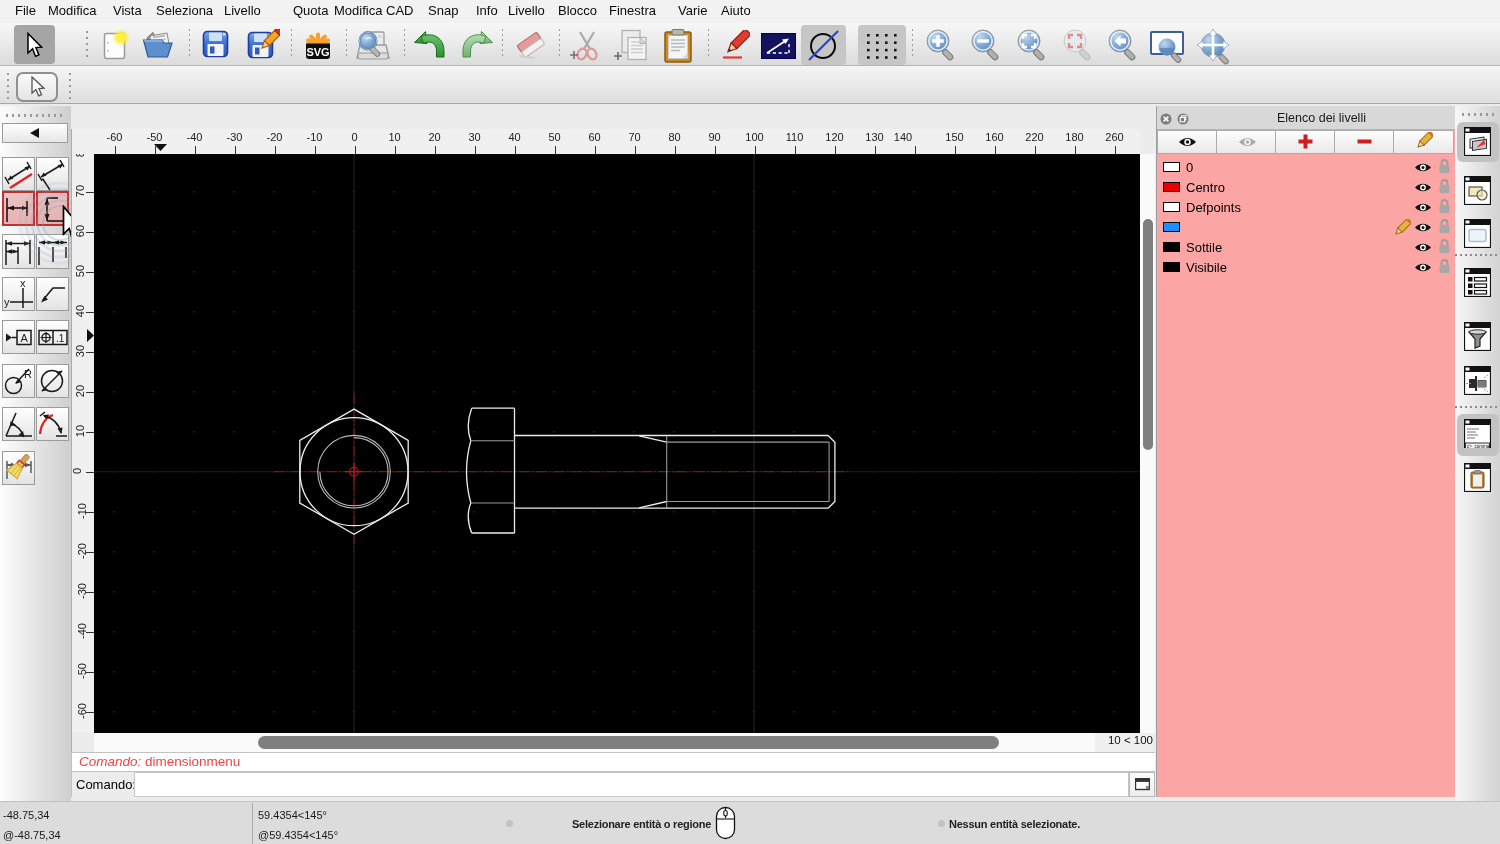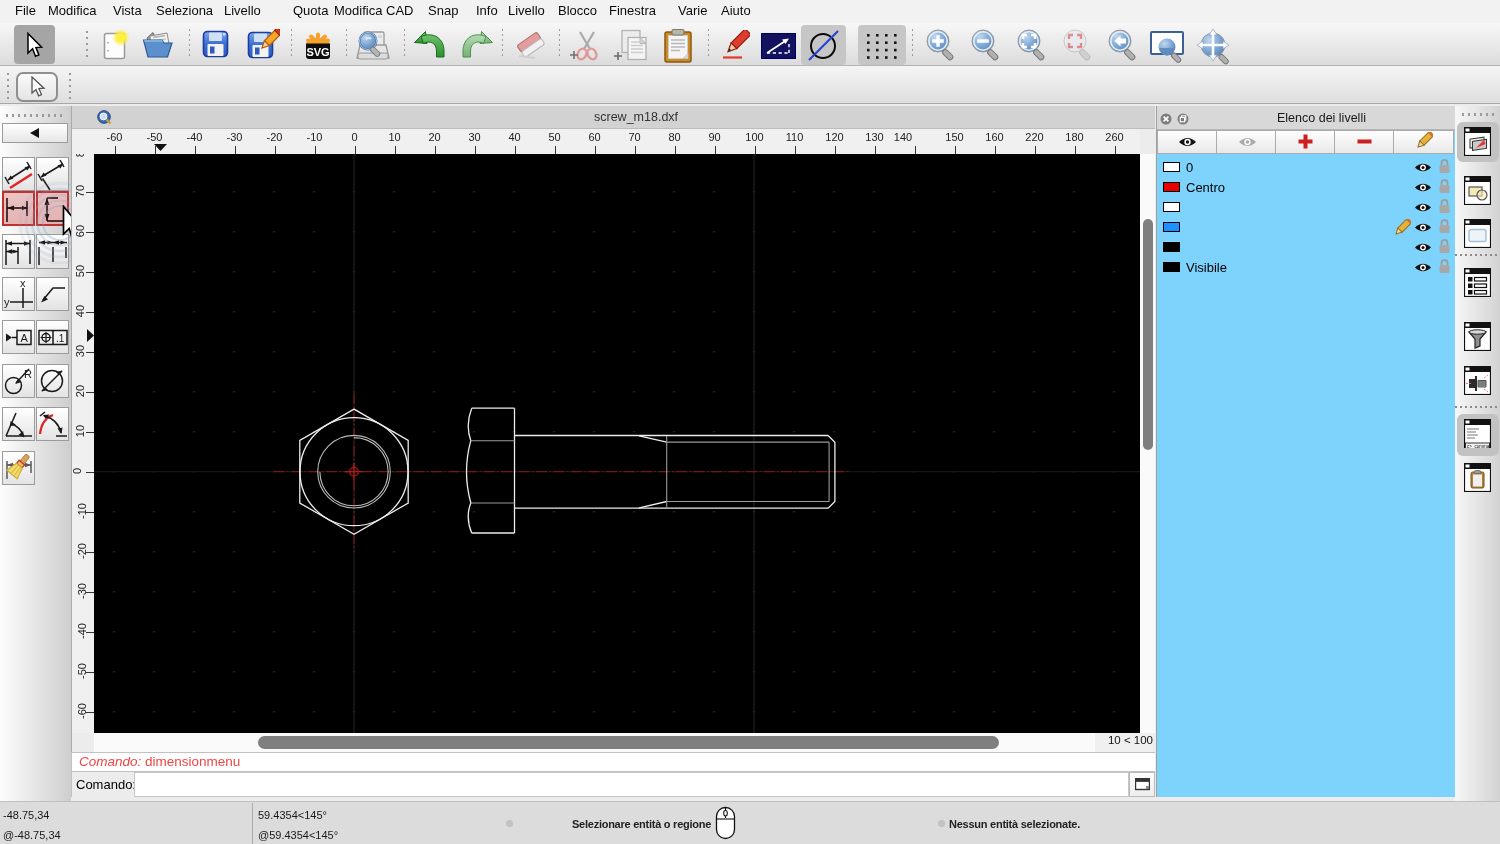--- a/index.html
+++ b/index.html
@@ -36,21 +36,21 @@
 
 #canvas { left:94px; top:154px; width:1046px; height:579px; background:#000; }
 
 #vscroll { left:1140px; top:154px; width:15px; height:579px; background:#fafafa; }
 #hscrollrow { left:94px; top:733px; width:1007px; height:19px; background:#fafafa; }
 #gridstat { left:1095px; top:733px; width:58px; height:19px; background:#f0f0f0; font-size:11.5px; color:#111; text-align:right; padding-top:1px; }
 #cmdhist { left:71px; top:752px; width:1084px; height:20px; background:#ffffff; border:1px solid #c2c2c2; border-right:none; font-size:13.5px; }
 #cmdrow { left:71px; top:772px; width:1084px; height:25px; background:#ececec; border-left:1px solid #c2c2c2; font-size:12.5px; }
 
 
-#lpanel { left:1156px; top:106px; width:299px; height:691px; background:#7dd3fc; border-left:1px solid #a0a0a0; }
+#lpanel { left:1156px; top:106px; width:299px; height:691px; background:#fca5a5; border-left:1px solid #a0a0a0; }
 #lpanel .title { position:absolute; left:0; top:0; width:100%; height:24px; background:#d8d8d8; border-bottom:1px solid #b5b5b5; }
 .lbtn { position:absolute; top:24px; height:24px; background:linear-gradient(#fdfdfd,#e9e9e9); border:1px solid #ababab; }
 .lrow { position:absolute; left:0; width:100%; height:20px; font-size:13px; color:#000; }
 .sw { position:absolute; left:6px; top:5px; width:17px; height:10px; border:1.5px solid #000; }
 
 
 #rdock { left:1455px; top:106px; width:45px; height:695px; background:linear-gradient(90deg,#f7f7f7,#d2d2d2); }
 .dicon { position:absolute; left:9px; width:27px; height:29px; }
 
 
@@ -436,28 +436,20 @@
         <circle cx="44" cy="44" r="17" stroke-width="2"></circle>
         <circle cx="44" cy="44" r="22.5" stroke-width="2.2" opacity="0.85"></circle>
         <circle cx="44" cy="44" r="28" stroke-width="2.6" opacity="0.72"></circle>
         <circle cx="44" cy="44" r="34" stroke-width="3" opacity="0.55"></circle>
         <circle cx="44" cy="44" r="40" stroke-width="3.2" opacity="0.38"></circle>
       </g>
     </svg>
     <svg style="position:absolute;left:62px;top:99px" width="21" height="37">
         <path d="M1.5,1.5 L1.5,29 L7.2,23.6 L10.4,34 L14.6,32.4 L11.2,22.1 L18.3,21.6 Z" fill="#fff" stroke="#000" stroke-width="1.7"></path>
       </svg>
-  </div>
-  <div class="abs" id="mdititle">
-    <svg style="position:absolute;left:25px;top:4px" width="15" height="15">
-      <circle cx="7" cy="7" r="6.3" fill="#3a6bb5" stroke="#27477c" stroke-width="1"></circle>
-      <circle cx="6.5" cy="6.5" r="3.4" fill="#cddcf0" stroke="#fff" stroke-width="1"></circle>
-      <path d="M9.5,9.5 L13.5,13.5" stroke="#d29a3a" stroke-width="2.4"></path>
-    </svg>
-    <div class="t">screw_m18.dxf</div>
   </div>
   <div class="abs" id="corner"></div>
   <div class="abs" id="hruler">
       <span class="hlab" style="left:20.5px">-60</span>
       <span class="hlab" style="left:60.5px">-50</span>
       <span class="hlab" style="left:100.5px">-40</span>
       <span class="hlab" style="left:140.5px">-30</span>
       <span class="hlab" style="left:180.5px">-20</span>
       <span class="hlab" style="left:220.5px">-10</span>
       <span class="hlab" style="left:260.5px">0</span>
@@ -651,20 +643,26 @@
           <rect x="6" y="-2.5" width="6" height="2.8" fill="#c8742a"></rect>
         </g>
       </svg>
 
     <div class="lrow" style="top:51px">
         <span style="position:absolute;left:29px;top:3px">0</span>
       </div>
     <div class="lrow" style="top:71px">
         <span style="position:absolute;left:29px;top:3px">Centro</span>
       </div>
+    <div class="lrow" style="top:91px">
+        <span style="position:absolute;left:29px;top:3px">Defpoints</span>
+      </div>
+    <div class="lrow" style="top:131px">
+        <span style="position:absolute;left:29px;top:3px">Sottile</span>
+      </div>
     <div class="lrow" style="top:151px">
         <span style="position:absolute;left:29px;top:3px">Visibile</span>
       </div>
 <svg style="position:absolute;left:257px;top:55px" width="18" height="13">
         <path d="M1,6.5 Q9,-1 17,6.5 Q9,14 1,6.5 Z" fill="#111"></path>
         <circle cx="9" cy="6.5" r="2.9" fill="#fff"></circle>
         <circle cx="9" cy="6.5" r="1.5" fill="#111"></circle>
       </svg>
 <svg style="position:absolute;left:281px;top:53px" width="13" height="15">
         <path d="M3.5,6 L3.5,4 a3,3 0 0 1 6,0 L9.5,6" fill="none" stroke="#9d9d9d" stroke-width="1.8"></path>

